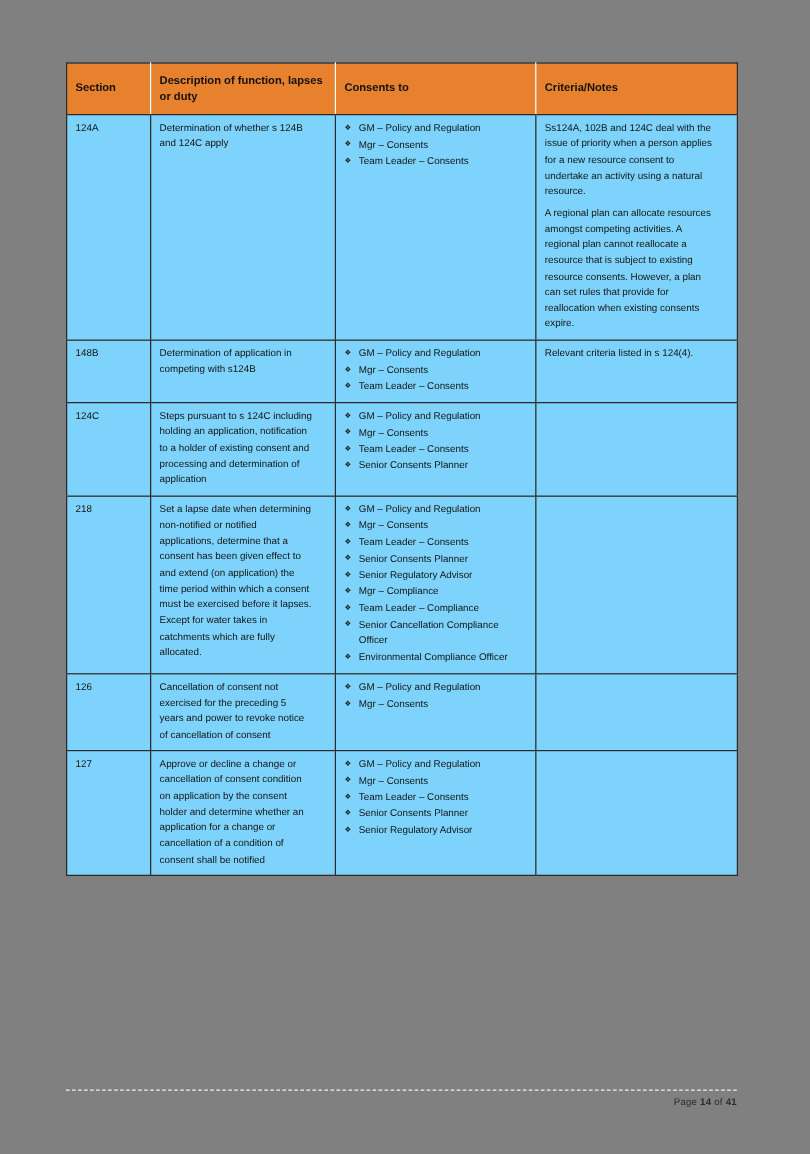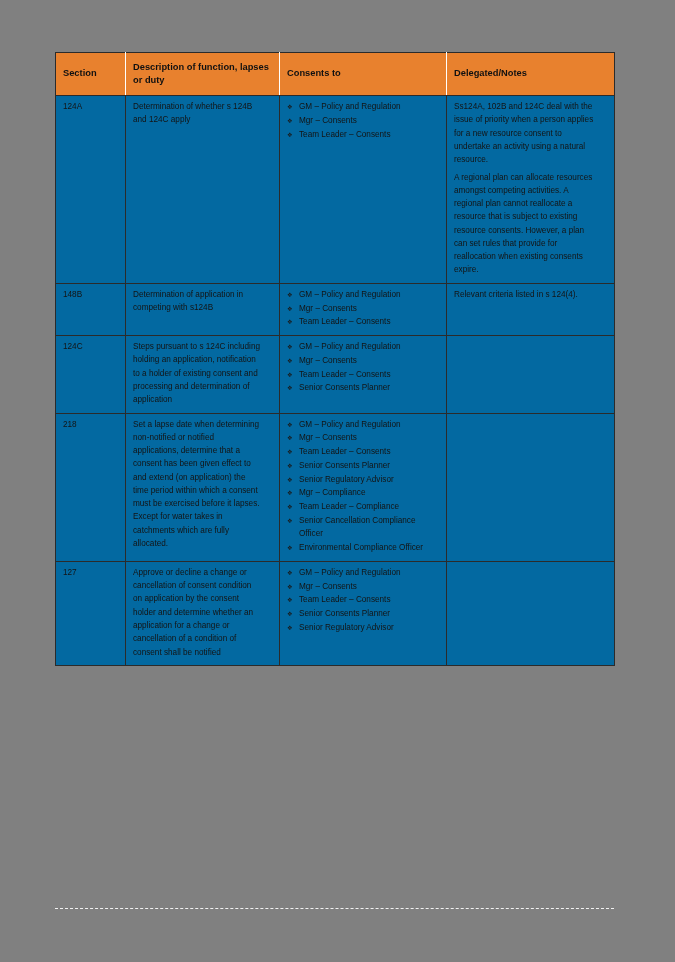--- a/index.html
+++ b/index.html
@@ -51,21 +51,21 @@
     line-height: 1.35;
     text-align: left;
     vertical-align: middle;
     padding: 8px 7px 9px 7px;
     border-right: 1px solid #ffffff;
     border-bottom: 1px solid #2b2b2b;
   }
   table.deleg thead th:last-child { border-right: none; }
 
   table.deleg tbody td {
-    background: #0369a1;
+    background: #7dd3fc;
     color: #141414;
     font-size: 8.2px;
     line-height: 1.62;
     vertical-align: top;
     padding: 4px 19px 6px 7px;
     border-right: 1px solid #2b2b2b;
     border-bottom: 1px solid #2b2b2b;
     word-wrap: break-word;
     overflow-wrap: break-word;
   }
@@ -132,21 +132,21 @@
         <col class="c-section">
         <col class="c-description">
         <col class="c-delegated">
         <col class="c-criteria">
       </colgroup>
       <thead>
         <tr>
           <th>Section</th>
           <th>Description of function, lapses or duty</th>
           <th>Consents to</th>
-          <th>Delegated/Notes</th>
+          <th>Criteria/Notes</th>
         </tr>
       </thead>
       <tbody id="table-body">
           <tr>
             <td class="section-cell">124A</td>
             <td>
               <span class="desc-text">Determination of whether s 124B and 124C apply</span>
             </td>
             <td>
               <ul class="deleg-list">
@@ -205,20 +205,33 @@
                 <li>Senior Regulatory Advisor</li>
                 <li>Mgr – Compliance</li>
                 <li>Team Leader – Compliance</li>
                 <li>Senior Cancellation Compliance Officer</li>
                 <li>Environmental Compliance Officer</li>
               </ul>
             </td>
             <td></td>
           </tr>
           <tr>
+            <td class="section-cell">126</td>
+            <td>
+              <span class="desc-text">Cancellation of consent not exercised for the preceding 5 years and power to revoke notice of cancellation of consent</span>
+            </td>
+            <td>
+              <ul class="deleg-list">
+                <li>GM – Policy and Regulation</li>
+                <li>Mgr – Consents</li>
+              </ul>
+            </td>
+            <td></td>
+          </tr>
+          <tr>
             <td class="section-cell">127</td>
             <td>
               <span class="desc-text">Approve or decline a change or cancellation of consent condition on application by the consent holder and determine whether an application for a change or cancellation of a condition of consent shall be notified</span>
             </td>
             <td>
               <ul class="deleg-list">
                 <li>GM – Policy and Regulation</li>
                 <li>Mgr – Consents</li>
                 <li>Team Leader – Consents</li>
                 <li>Senior Consents Planner</li>
@@ -226,15 +239,21 @@
               </ul>
             </td>
             <td></td>
           </tr>
         </tbody>
     </table>
   </div>
 
   <div class="footer">
     <div class="footer-rule"></div>
+    <div class="footer-text">
+      <span>Page</span>
+      <b>14</b>
+      <span>of</span>
+      <b>41</b>
+    </div>
   </div>
 
 </div>
 
 </body></html>

